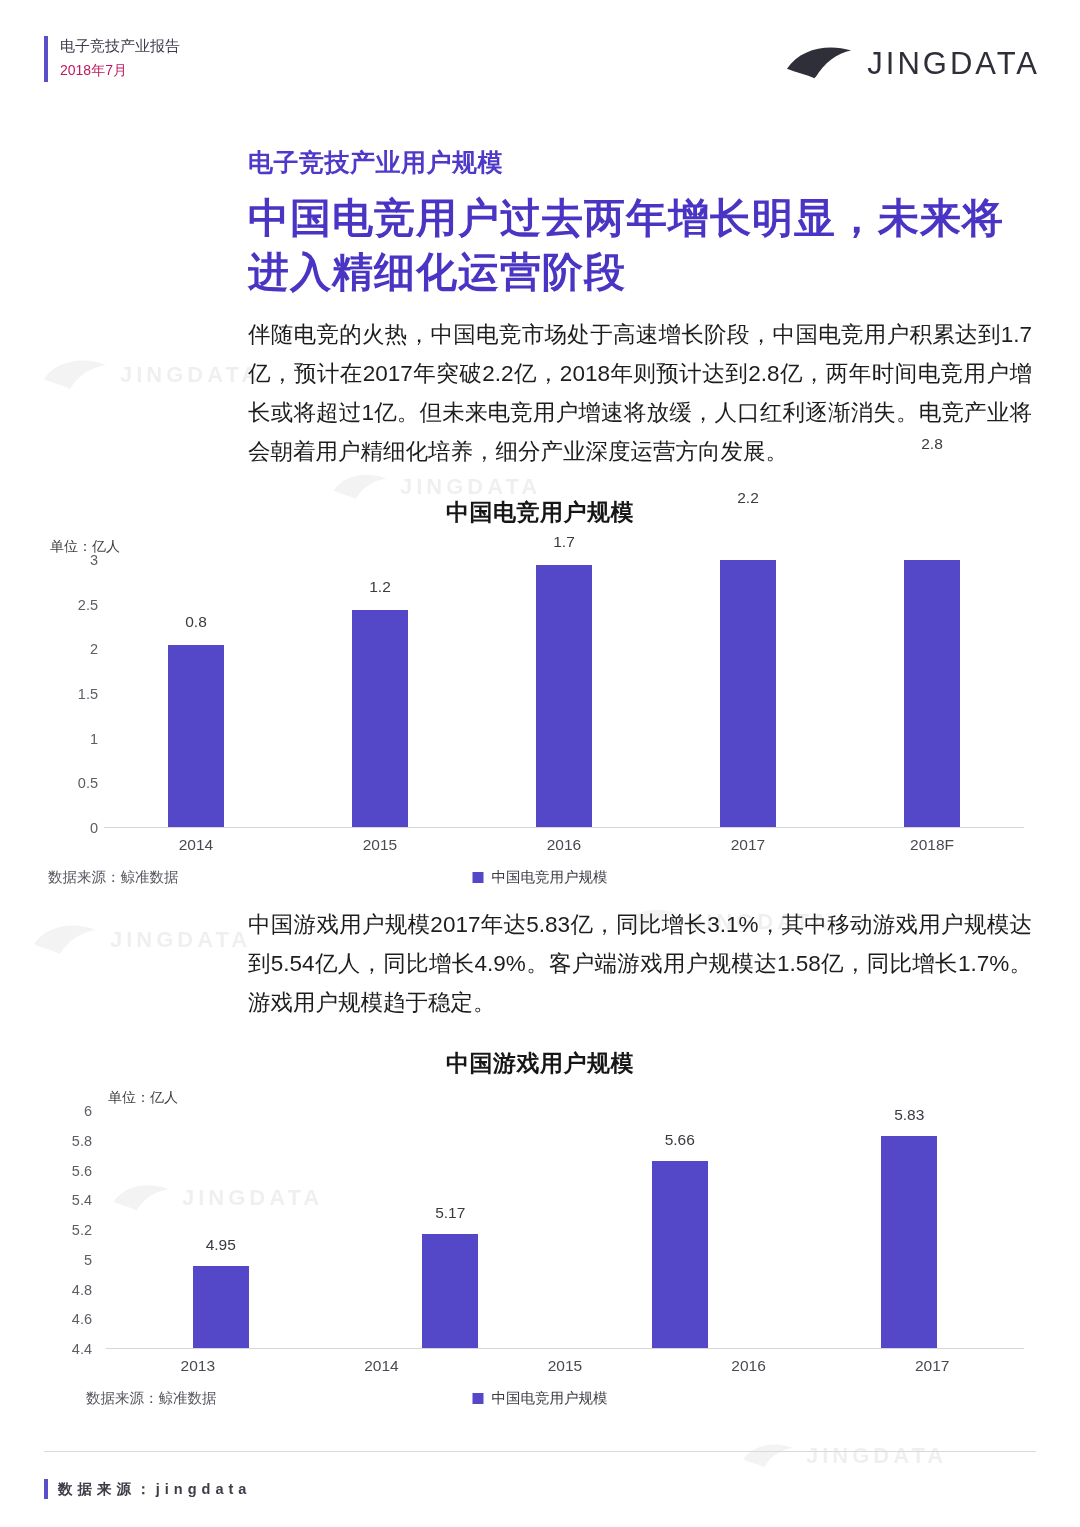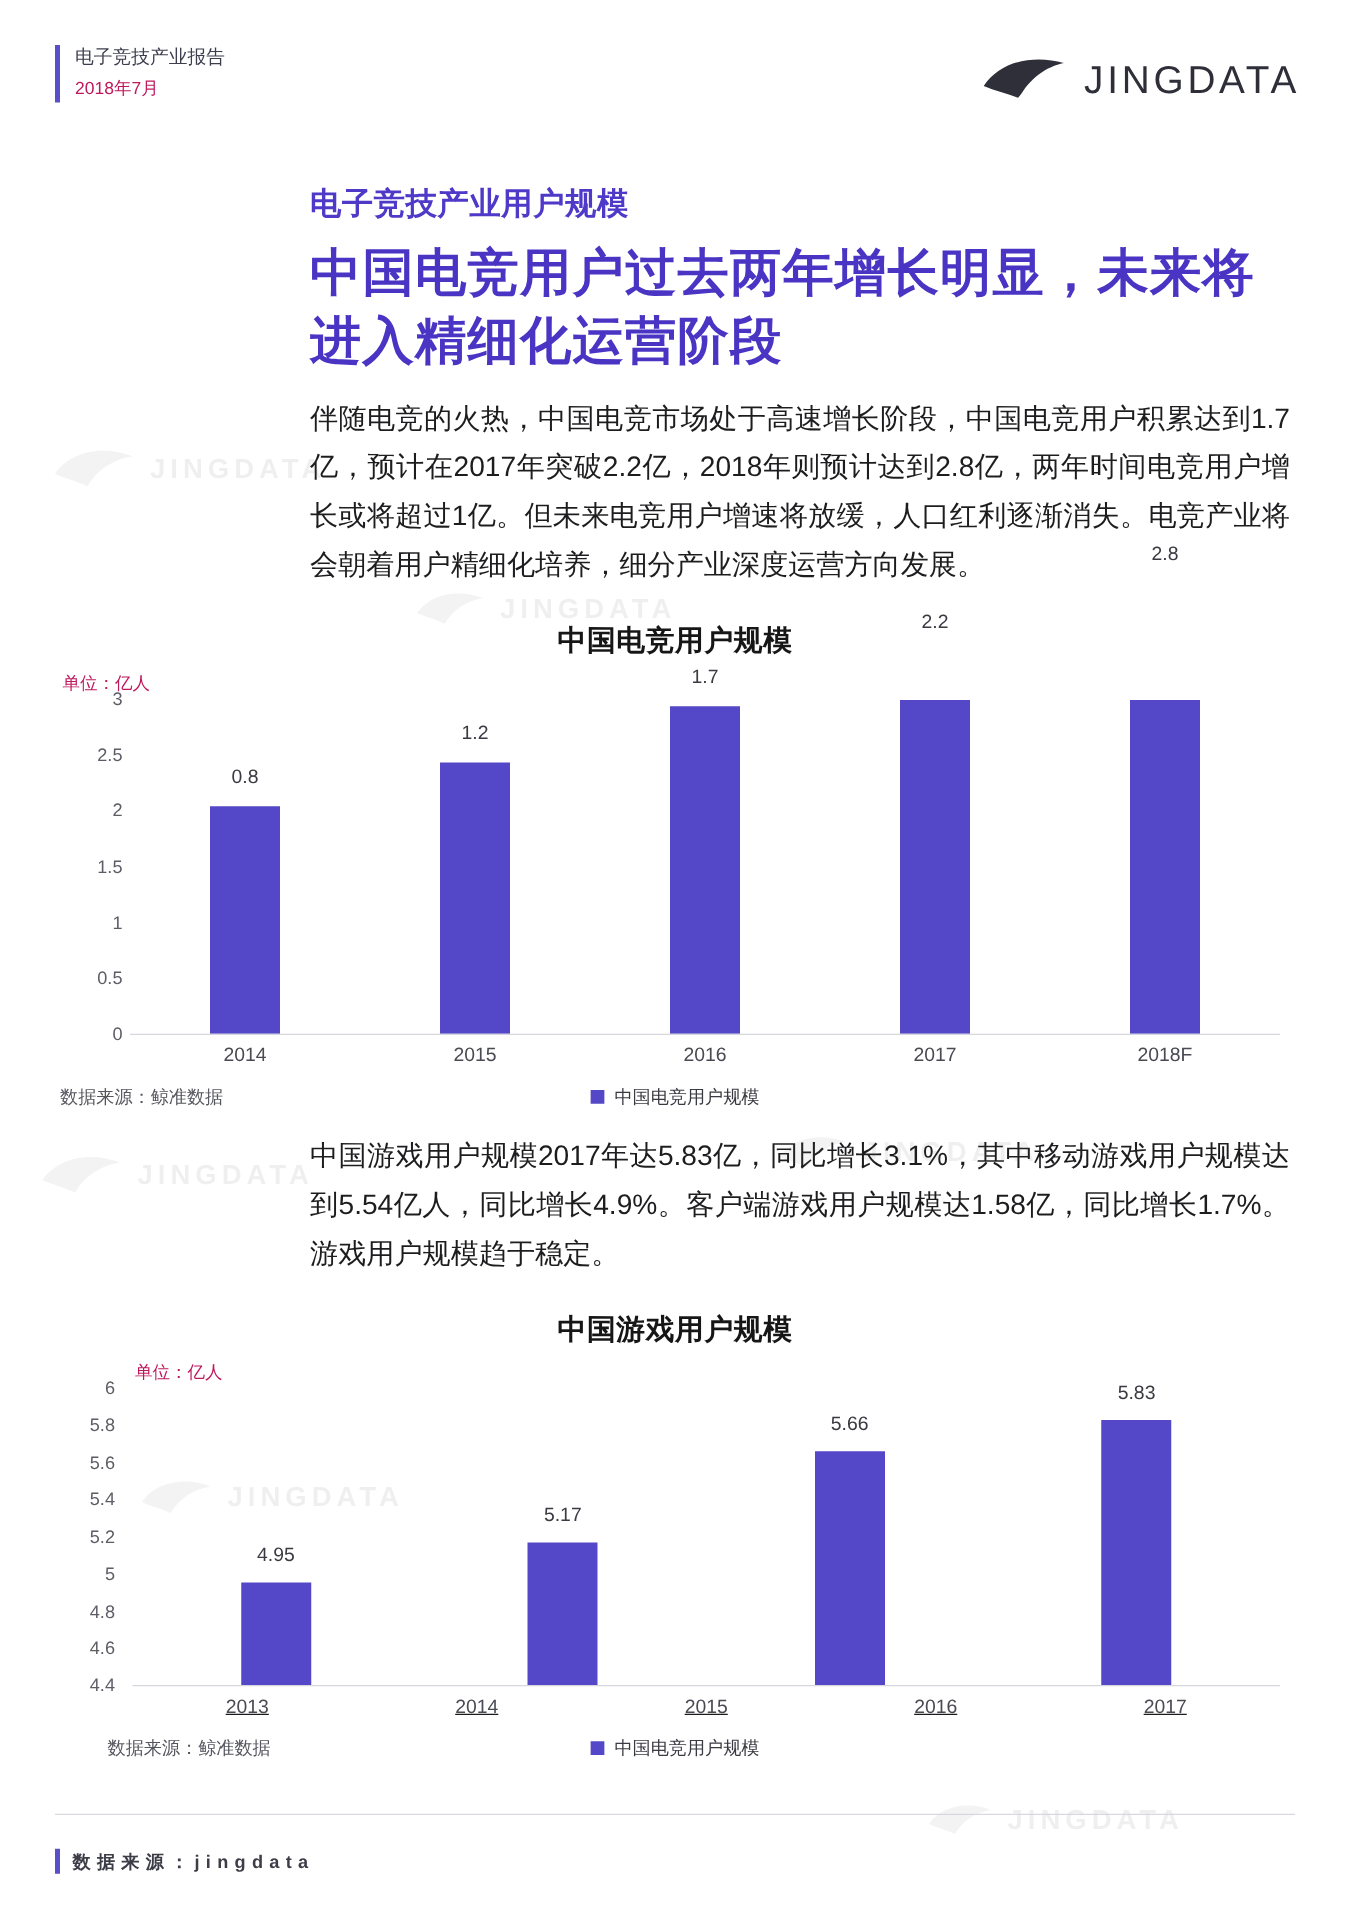--- a/index.html
+++ b/index.html
@@ -82,21 +82,21 @@
   .chart-block { margin-top: 26px; position: relative; }
   .chart-title {
     text-align: center;
     font-size: 23px;
     font-weight: bold;
     color: #161616;
     letter-spacing: 0.5px;
   }
   .chart-unit {
     font-size: 14px;
-    color: #be185d;
+    color: #404040;
     margin-left: 2px;
     margin-top: 10px;
   }
   .plot {
     position: relative;
     height: 268px;
     margin-top: 4px;
   }
   .plot .axis-line {
     position:absolute;
@@ -180,21 +180,21 @@
   }
   .legend-swatch {
     width: 11px; height: 11px; background:#5448c8; display:inline-block;
   }
 
   
   .chart2 .plot { height: 238px; }
   .chart2 .yticks { width: 44px; }
   .chart2 .axis-line { left: 58px; }
   .chart2 .bars { left: 58px; }
-  .chart2 .xlabels { margin-left: 58px; text-decoration: underline; }
+  .chart2 .xlabels { margin-left: 58px; }
   .chart2-head { padding-left: 58px; }
 
   
   .footer {
     position: absolute;
     left: 0; right: 0; bottom: 0;
     height: 76px;
     padding: 0 44px;
     display:flex;
     align-items:center;

